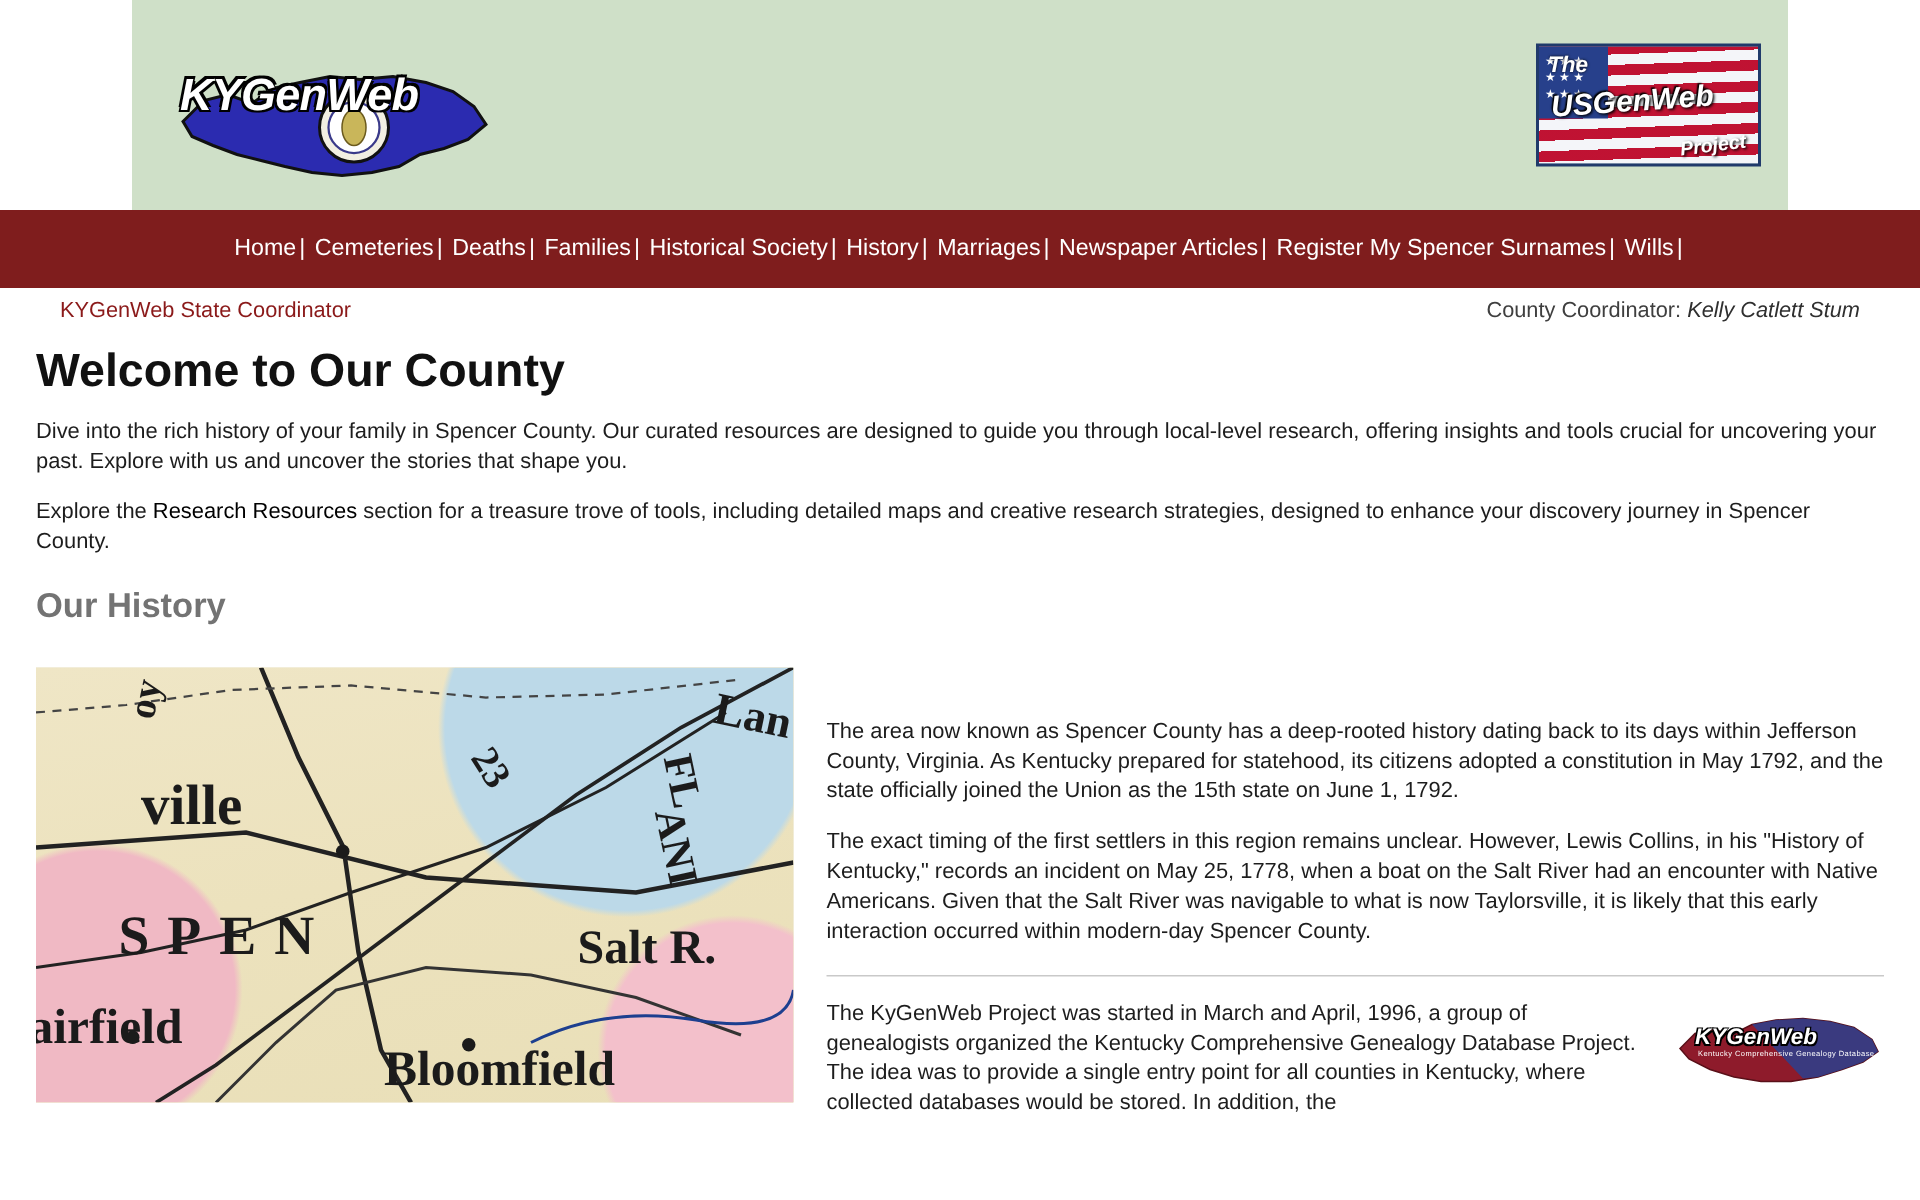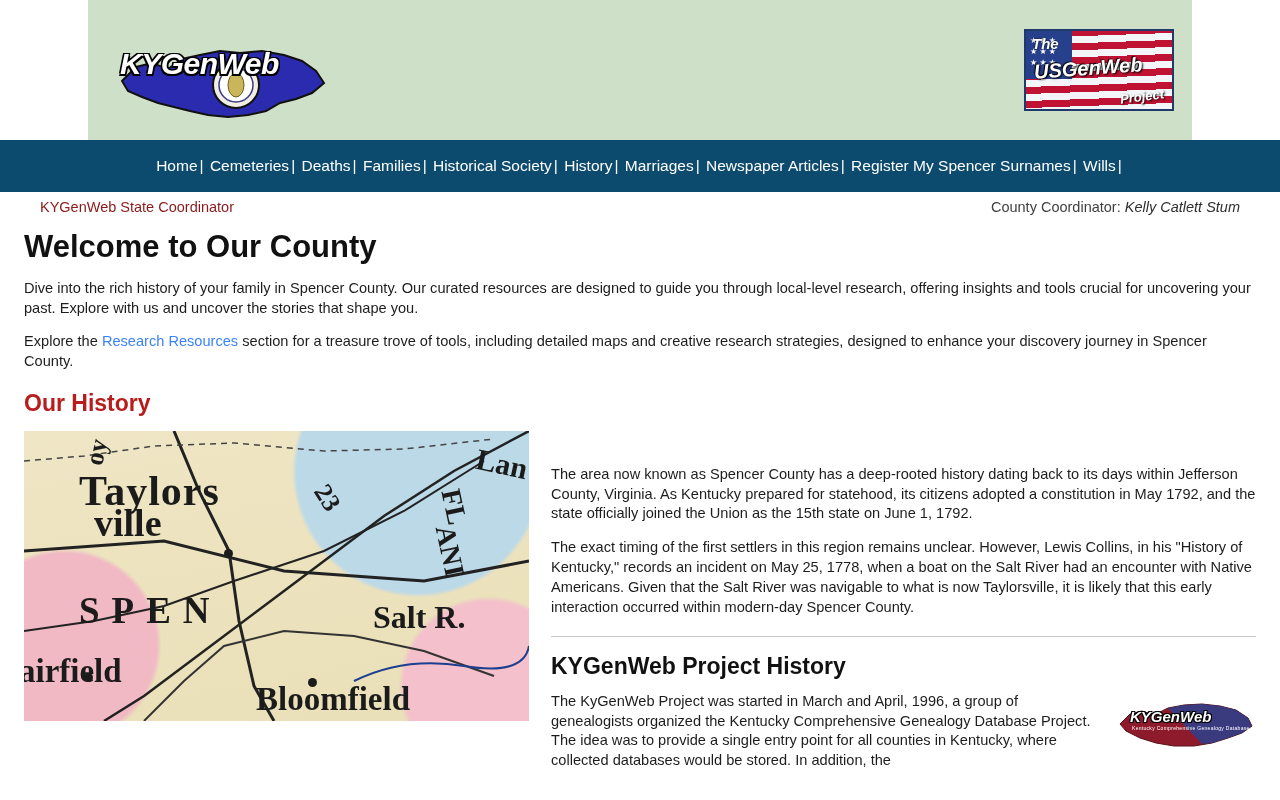--- a/index.html
+++ b/index.html
@@ -123,21 +123,21 @@
     font-size: 13px;
     font-weight: bold;
     font-style: italic;
     z-index: 3;
     text-shadow: 1px 1px 2px #000;
     transform: rotate(-7deg);
   }
 
   
   .navbar {
-    background: #0c4a6e;
+    background: #7f1d1d;
     height: 52px;
     display: flex;
     align-items: center;
     justify-content: center;
     width: 100%;
   }
   .navbar .nav-inner {
     color: #ffffff;
     font-size: 15.5px;
     white-space: nowrap;
@@ -174,27 +174,27 @@
     font-weight: bold;
   }
   p.body {
     font-size: 14.6px;
     line-height: 1.35;
     color: #1d1d1d;
     margin: 0 0 14px 0;
     max-width: 1250px;
   }
   p.body a {
-    color: #3b82f6;
+    color: #000000;
     text-decoration: none;
   }
   h2.section {
     font-size: 23px;
-    margin: 18px 0 14px 0;
-    color: #b91c1c;
+    margin: 18px 0 28px 0;
+    color: #737373;
     font-weight: bold;
   }
 
   .history-row {
     display: flex;
     gap: 22px;
     align-items: flex-start;
   }
   .map-img {
     width: 505px;
@@ -214,21 +214,21 @@
   }
   .map-label {
     position: absolute;
     font-family: "Liberation Serif", serif;
     color: #1b1b1b;
     font-weight: bold;
   }
   .mk-taylors { left: 55px; top: 36px; font-size: 42px; letter-spacing: 1px; }
   .mk-ville  { left: 70px; top: 70px; font-size: 38px; }
   .mk-spen   { left: 55px; top: 158px; font-size: 37px; letter-spacing: 12px; }
-  .mk-salt   { left: 349px; top: 168px; font-size: 32px; }
+  .mk-salt   { left: 361px; top: 168px; font-size: 32px; }
   .mk-fair   { left: -5px; top: 222px; font-size: 33px; }
   .mk-bloom  { left: 232px; top: 250px; font-size: 33px; }
   .mk-num23  { left: 290px; top: 52px; font-size: 26px; transform: rotate(58deg); }
   .mk-rot1   { left: 60px; top: 6px; font-size: 26px; transform: rotate(-78deg); }
   .mk-lan    { left: 452px; top: 16px; font-size: 30px; transform: rotate(12deg); }
   .mk-fl     { left: 412px; top: 60px; font-size: 28px; transform: rotate(78deg); }
   .mk-ant    { left: 400px; top: 104px; font-size: 28px; transform: rotate(78deg); }
   .map-dot { position: absolute; width: 9px; height: 9px; border-radius: 50%; background: #1b1b1b; }
 
   .history-text {
@@ -364,21 +364,20 @@
       <div class="map-sky"></div>
       <svg width="505" height="290" style="position:absolute;left:0;top:0">
         <path d="M0,120 L140,110 L260,140 L400,150 L505,130" stroke="#222" stroke-width="3" fill="none"></path>
         <path d="M150,0 L175,60 L205,120 L215,190 L230,255 L250,290" stroke="#222" stroke-width="3" fill="none"></path>
         <path d="M505,0 L430,40 L360,85 L300,130 L240,175 L180,220 L120,265 L80,290" stroke="#222" stroke-width="2.5" fill="none"></path>
         <path d="M0,200 L70,190 L140,175 L210,150 L300,120 L380,80 L460,30" stroke="#222" stroke-width="2" fill="none"></path>
         <path d="M120,290 L160,250 L200,215 L260,200 L330,205 L400,220 L470,245" stroke="#333" stroke-width="2" fill="none"></path>
         <path d="M330,250 Q380,225 440,235 T505,215" stroke="#1d3f8f" stroke-width="2" fill="none"></path>
         <path d="M0,30 L60,25 L130,15 L210,12 L300,20 L380,18 L470,8" stroke="#444" stroke-width="1.5" stroke-dasharray="6 5" fill="none"></path>
       </svg>
-      <div class="map-label mk-taylors">Taylors</div>
       <div class="map-label mk-ville">ville</div>
       <div class="map-label mk-spen">SPEN</div>
       <div class="map-label mk-salt">Salt R.</div>
       <div class="map-label mk-fair">airfield</div>
       <div class="map-label mk-bloom">Bloomfield</div>
       <div class="map-label mk-num23">23</div>
       <div class="map-label mk-rot1">oy</div>
       <div class="map-label mk-lan">Lan</div>
       <div class="map-label mk-fl">FL</div>
       <div class="map-label mk-ant">ANI</div>
@@ -386,21 +385,20 @@
       <div class="map-dot" style="left:284px;top:247px"></div>
       <div class="map-dot" style="left:60px;top:242px"></div>
     </div>
 
     <div class="history-text">
       <p>The area now known as Spencer County has a deep-rooted history dating back to its days within Jefferson County, Virginia. As Kentucky prepared for statehood, its citizens adopted a constitution in May 1792, and the state officially joined the Union as the 15th state on June 1, 1792.</p>
       <p>The exact timing of the first settlers in this region remains unclear. However, Lewis Collins, in his "History of Kentucky," records an incident on May 25, 1778, when a boat on the Salt River had an encounter with Native Americans. Given that the Salt River was navigable to what is now Taylorsville, it is likely that this early interaction occurred within modern-day Spencer County.</p>
 
       <hr class="divider">
 
-      <h3 class="subsection">KYGenWeb Project History</h3>
 
       <div class="kygw-proj-row">
         <div class="kygw-proj-text">The KyGenWeb Project was started in March and April, 1996, a group of genealogists organized the Kentucky Comprehensive Genealogy Database Project. The idea was to provide a single entry point for all counties in Kentucky, where collected databases would be stored. In addition, the</div>
         <div class="kygw-small-logo">
           <svg class="kygw-small-shape" viewBox="0 0 140 52">
             <path d="M4,26 L14,16 L26,13 L38,17 L52,10 L68,7 L86,6 L104,8 L120,12 L132,20
                      L136,28 L126,35 L112,40 L96,45 L78,48 L58,48 L40,45 L24,40 L10,33 Z" fill="#8e1b2b" stroke="#5a1019" stroke-width="1"></path>
             <path d="M52,10 L68,7 L86,6 L104,8 L120,12 L132,20 L136,28 L126,35 L112,40 L96,45 L86,46 Z" fill="#2b3f8e" opacity="0.85"></path>
           </svg>
           <div class="kygw-small-text">KYGenWeb</div>

